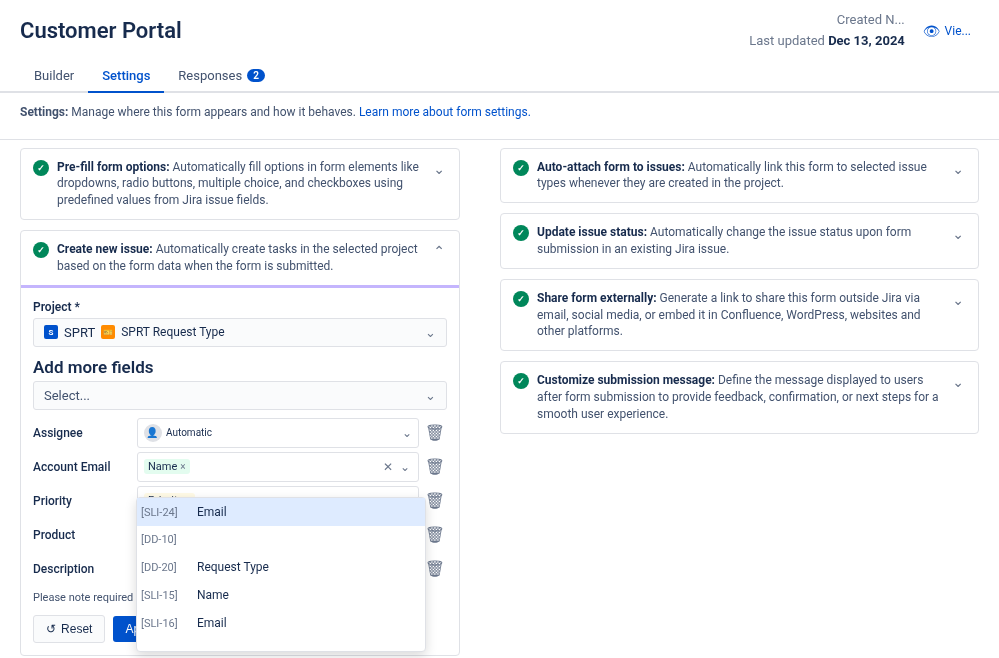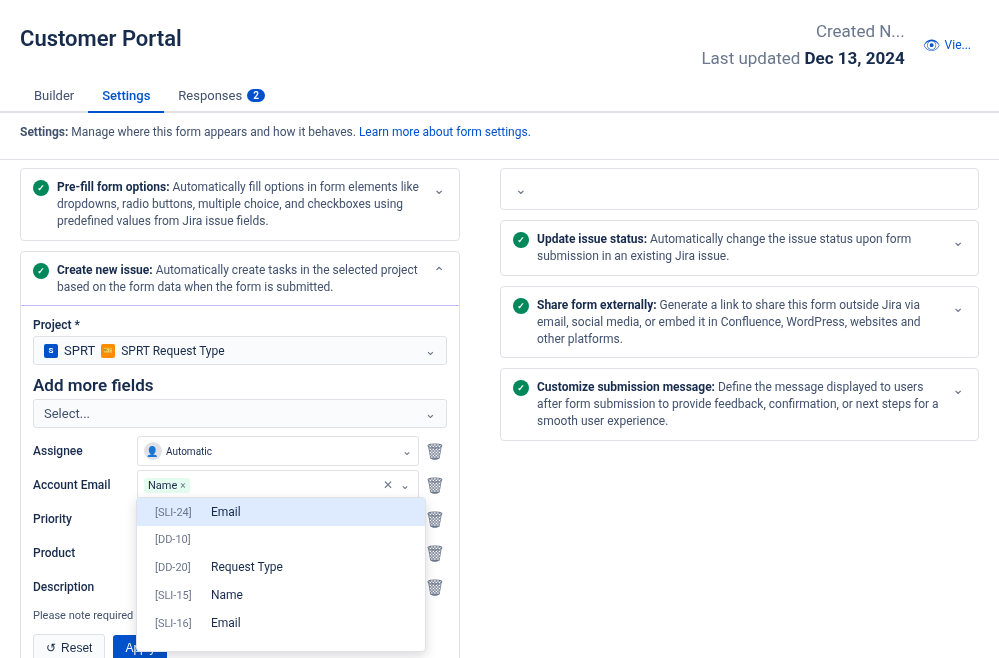--- a/index.html
+++ b/index.html
@@ -135,21 +135,21 @@
     .chevron-icon {
       color: #6B778C;
       font-size: 14px;
       cursor: pointer;
       flex-shrink: 0;
       padding: 2px;
     }
 
     
     .section-expanded {
-      border-top: 1px solid #c4b5fd;
+      border-top: 3px solid #c4b5fd;
       padding: 12px;
     }
 
     
     .field-label {
       font-size: 12px;
       font-weight: 600;
       color: #172B4D;
       margin-bottom: 4px;
     }
@@ -321,21 +321,21 @@
       background: #fff;
       border: 1px solid #DFE1E6;
       border-radius: 4px;
       box-shadow: 0 4px 12px rgba(0,0,0,0.15);
       z-index: 100;
       width: 290px;
       left: 116px;
       top: 494px;
     }
     .dropdown-item {
-      padding: 7px 18px;
+      padding: 7px 4px;
       font-size: 12px;
       cursor: pointer;
       color: #172B4D;
       display: flex;
       align-items: center;
       gap: 6px;
     }
     .dropdown-item.highlighted { background: #DEEBFF; }
     .dropdown-item .dd-id {
       color: #6B778C;
@@ -349,21 +349,21 @@
       margin-bottom: 10px;
     }
     .right-section .section-header {
       padding: 10px 12px;
     }
 
     .top-header-bar {
       display: flex;
       justify-content: space-between;
       align-items: flex-start;
-      padding: 18px 20px 0 20px;
+      padding: 10px 20px 0 20px;
     }
 
     .update-section {
       border: 1px solid #DFE1E6;
       border-radius: 4px;
       margin-bottom: 10px;
       background: #FAFBFC;
     }
     .update-section .section-header {
       padding: 8px 12px;
@@ -383,21 +383,21 @@
 </head>
 <body>
 
 <div style="position: relative;">
 
   <div class="top-header-bar">
     <div>
       <h1 style="font-size:22px;font-weight:600;color:#172B4D;margin-top:8px;">Customer Portal</h1>
     </div>
     <div style="display:flex; align-items:center; gap:10px;">
-      <div style="text-align:right; font-size:17px; color:#6B778C; line-height:1.6;">
+      <div style="text-align:right; font-size:13px; color:#6B778C; line-height:1.6;">
         <div>Created N...</div>
         <div>
           <span>Last updated</span>
           <strong style="color:#172B4D;">Dec 13, 2024</strong>
         </div>
       </div>
       <div class="view-btn">
         <span style="font-size:14px;">👁</span>
         <span>Vie...</span>
       </div>
@@ -558,20 +558,27 @@
           
         </div>
       </div>
 
     </div>
 
     <div class="right-panel">
 
       <div class="right-section">
         <div class="section-header">
+          <div class="section-header-content">
+            <div class="check-icon"></div>
+            <div class="section-text">
+              <strong>Auto-attach form to issues:</strong>
+              <span> Automatically link this form to selected issue types whenever they are created in the project.</span>
+            </div>
+          </div>
           <span class="chevron-icon">⌄</span>
         </div>
       </div>
 
       <div class="right-section">
         <div class="section-header">
           <div class="section-header-content">
             <div class="check-icon"></div>
             <div class="section-text">
               <strong>Update issue status:</strong>

